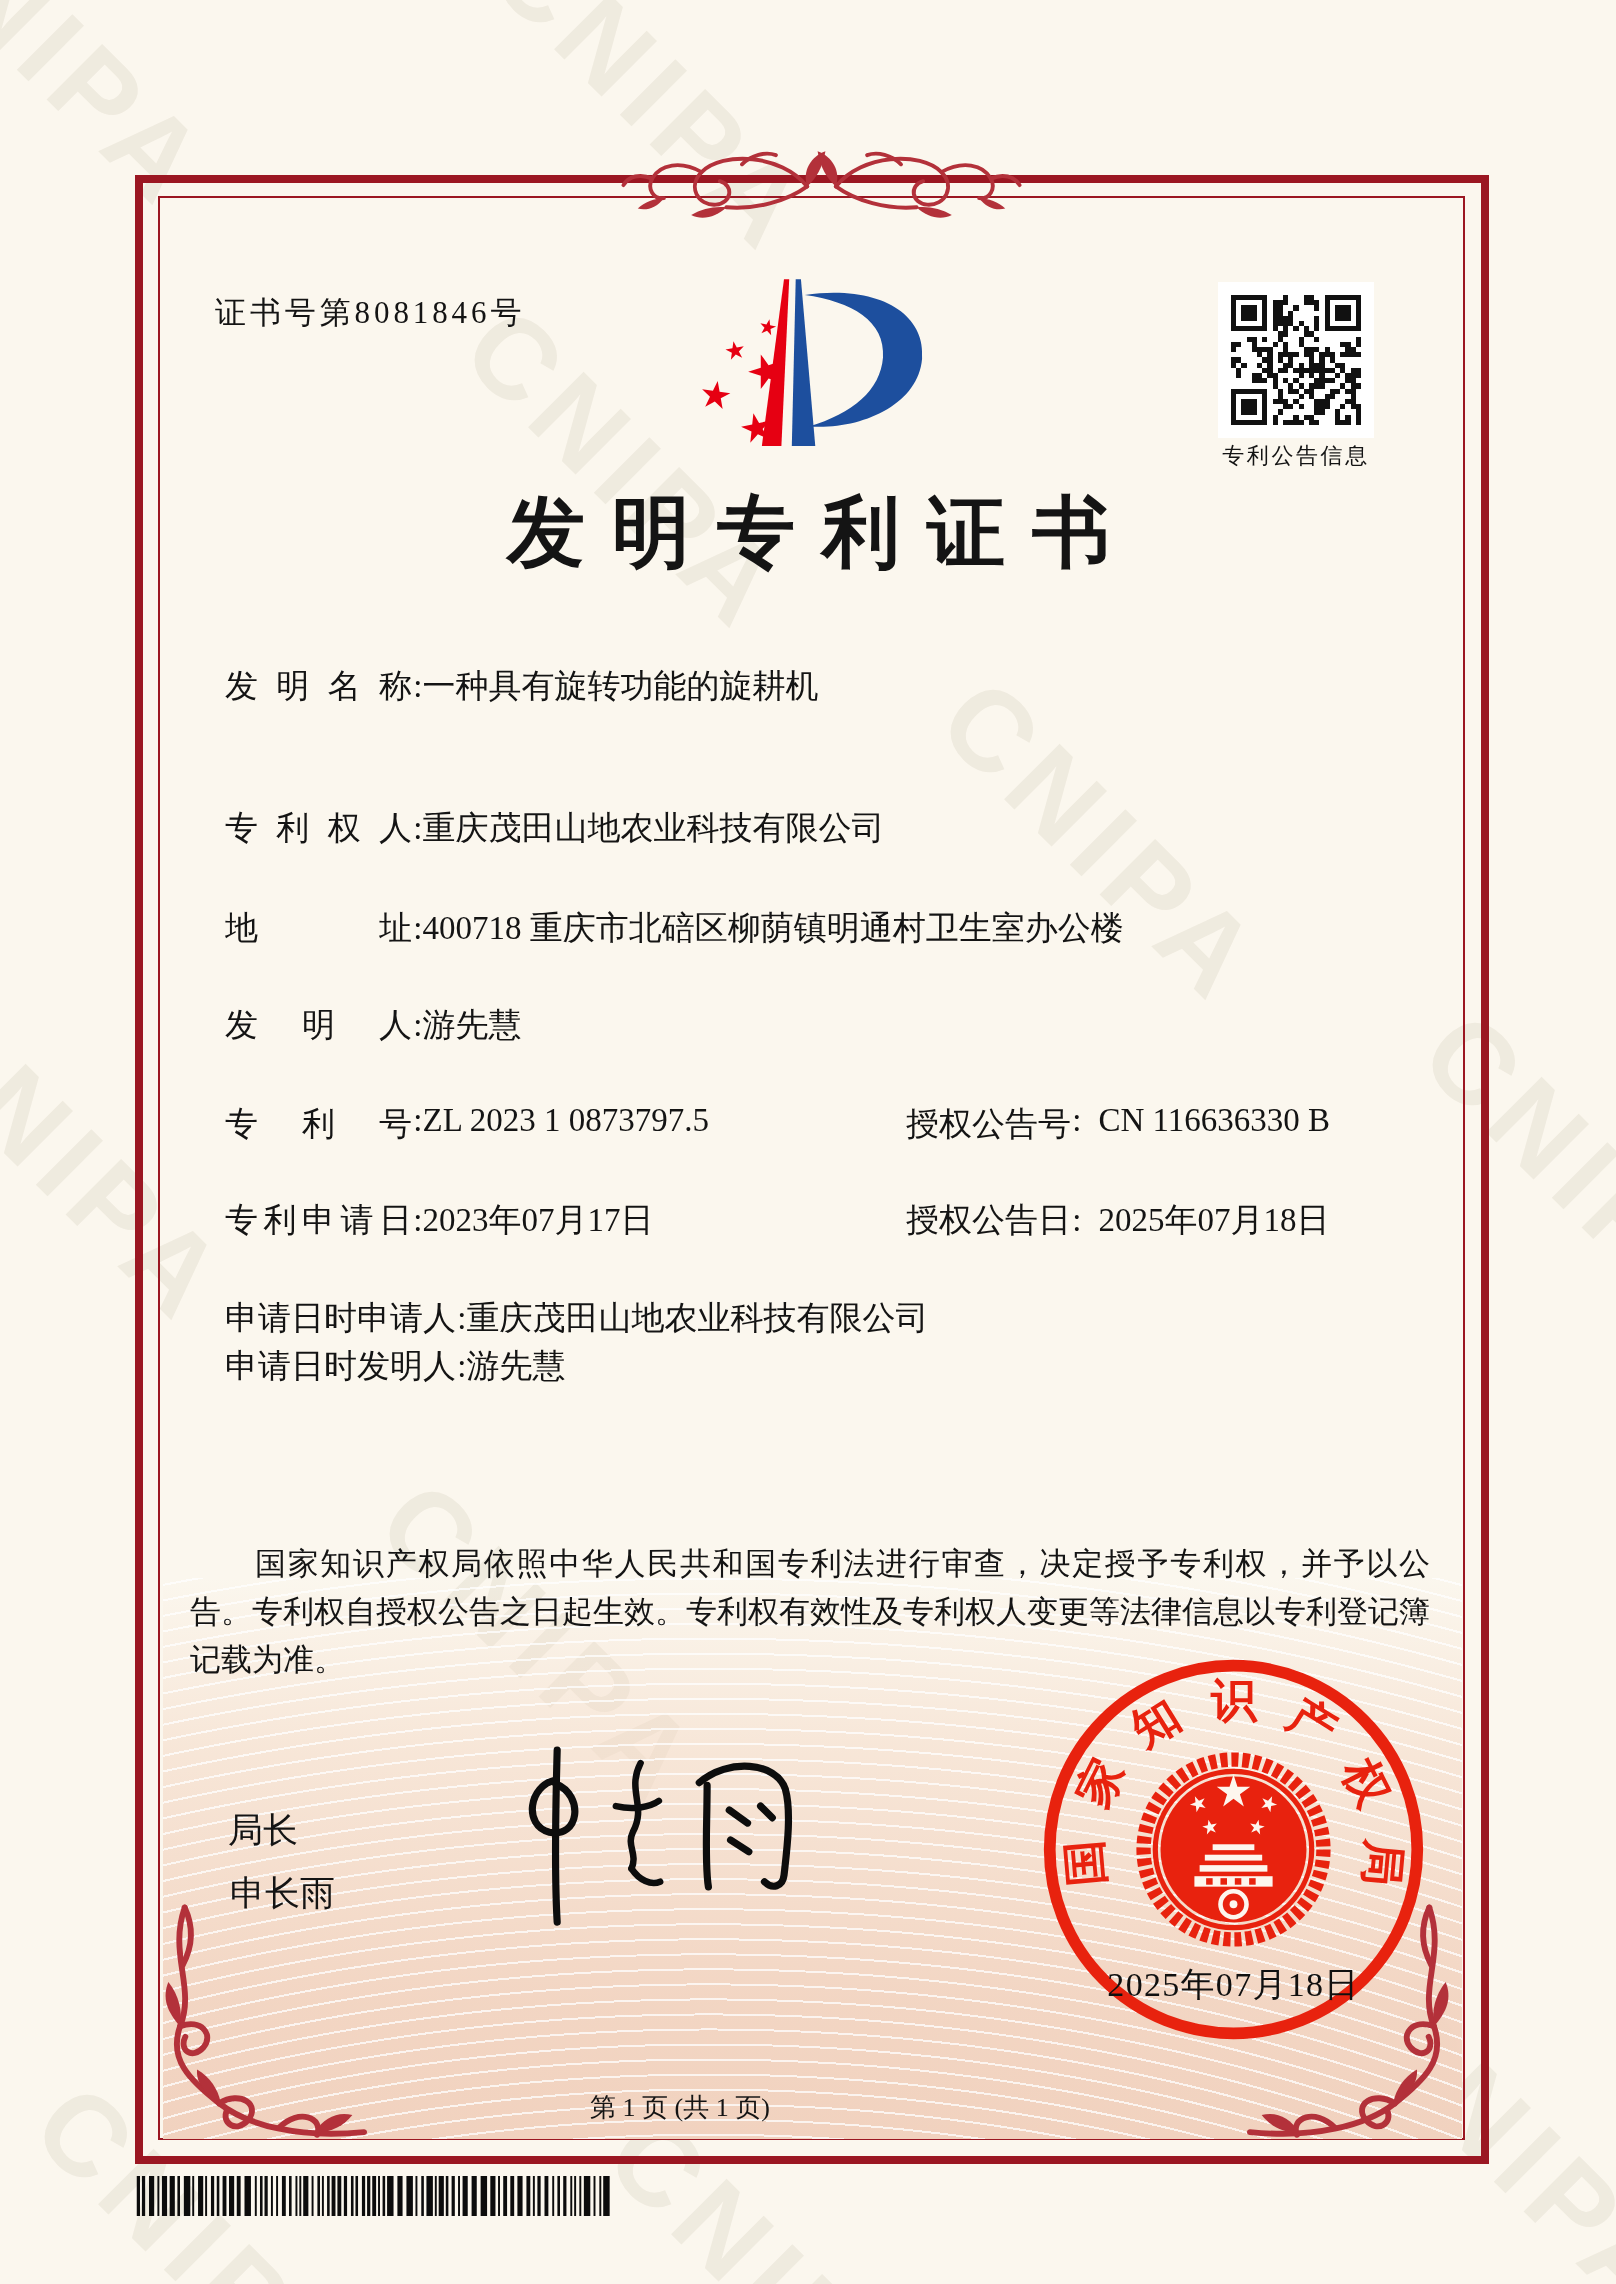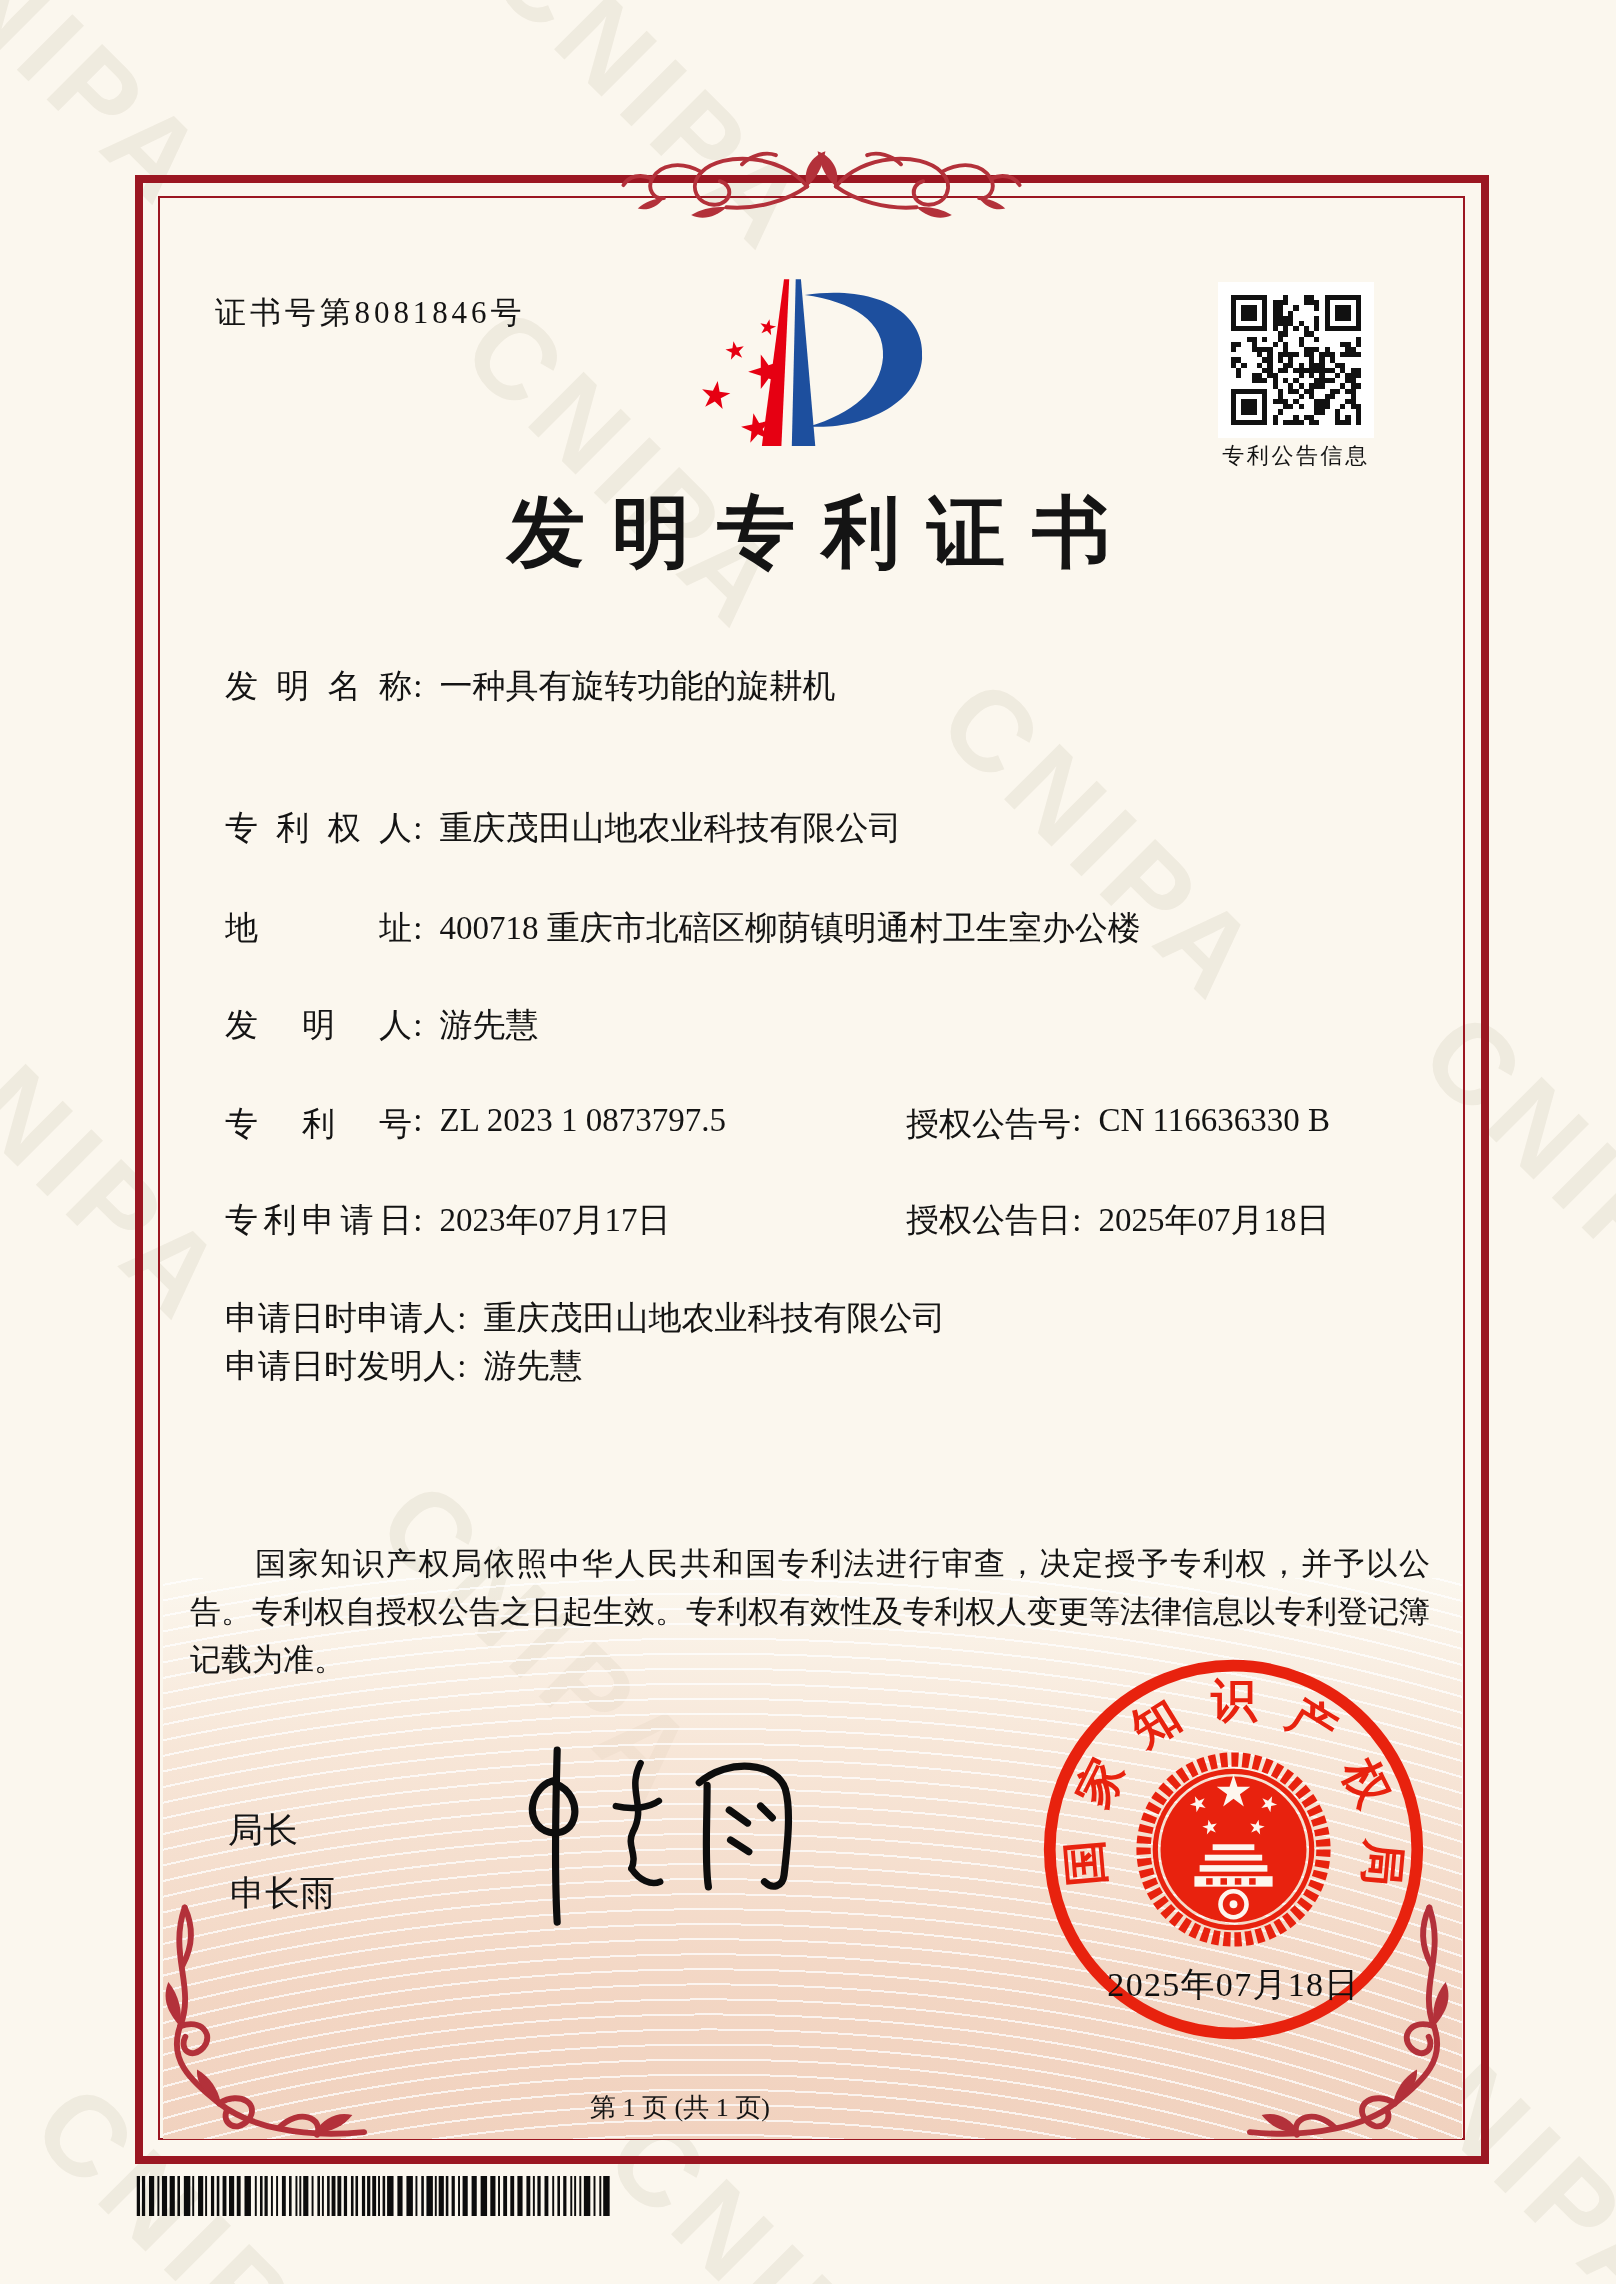--- a/index.html
+++ b/index.html
@@ -43,21 +43,21 @@
     display:flex;align-items:center;justify-content:center;}
   .qr-caption{position:absolute;left:1198px;top:441px;width:196px;text-align:center;
     font-size:22px;letter-spacing:2.6px;}
   .doc-title{position:absolute;left:0;top:481px;width:1616px;text-align:center;
     font-size:78px;font-weight:bold;letter-spacing:27px;padding-left:28px;box-sizing:border-box;}
   
   .row{position:absolute;left:225px;width:1301px;font-size:33px;white-space:nowrap;}
   .row .lab{display:inline-block;width:187px;text-align:justify;text-align-last:justify;vertical-align:top;}
   .row .lab.plain{width:auto;text-align:left;text-align-last:auto;}
   .row .colon{display:inline-block;margin-left:1.3px;}
-  .row .val{display:inline-block;margin-left:17px;}
+  .row .val{display:inline-block;}
   .row .col2{position:absolute;left:681px;top:0;white-space:nowrap;}
   .row .col2 .val{margin-left:17px;}
   .paragraph{
     position:absolute;left:190px;top:1540px;width:1240px;
     font-size:31px;line-height:48px;text-indent:65px;text-align:justify;
   }
   .sig-title{position:absolute;left:228px;top:1807px;font-size:35px;
     font-family:"Liberation Sans","DejaVu Sans",sans-serif;}
   .sig-name{position:absolute;left:230px;top:1870px;font-size:35px;
     font-family:"Liberation Sans","DejaVu Sans",sans-serif;}

